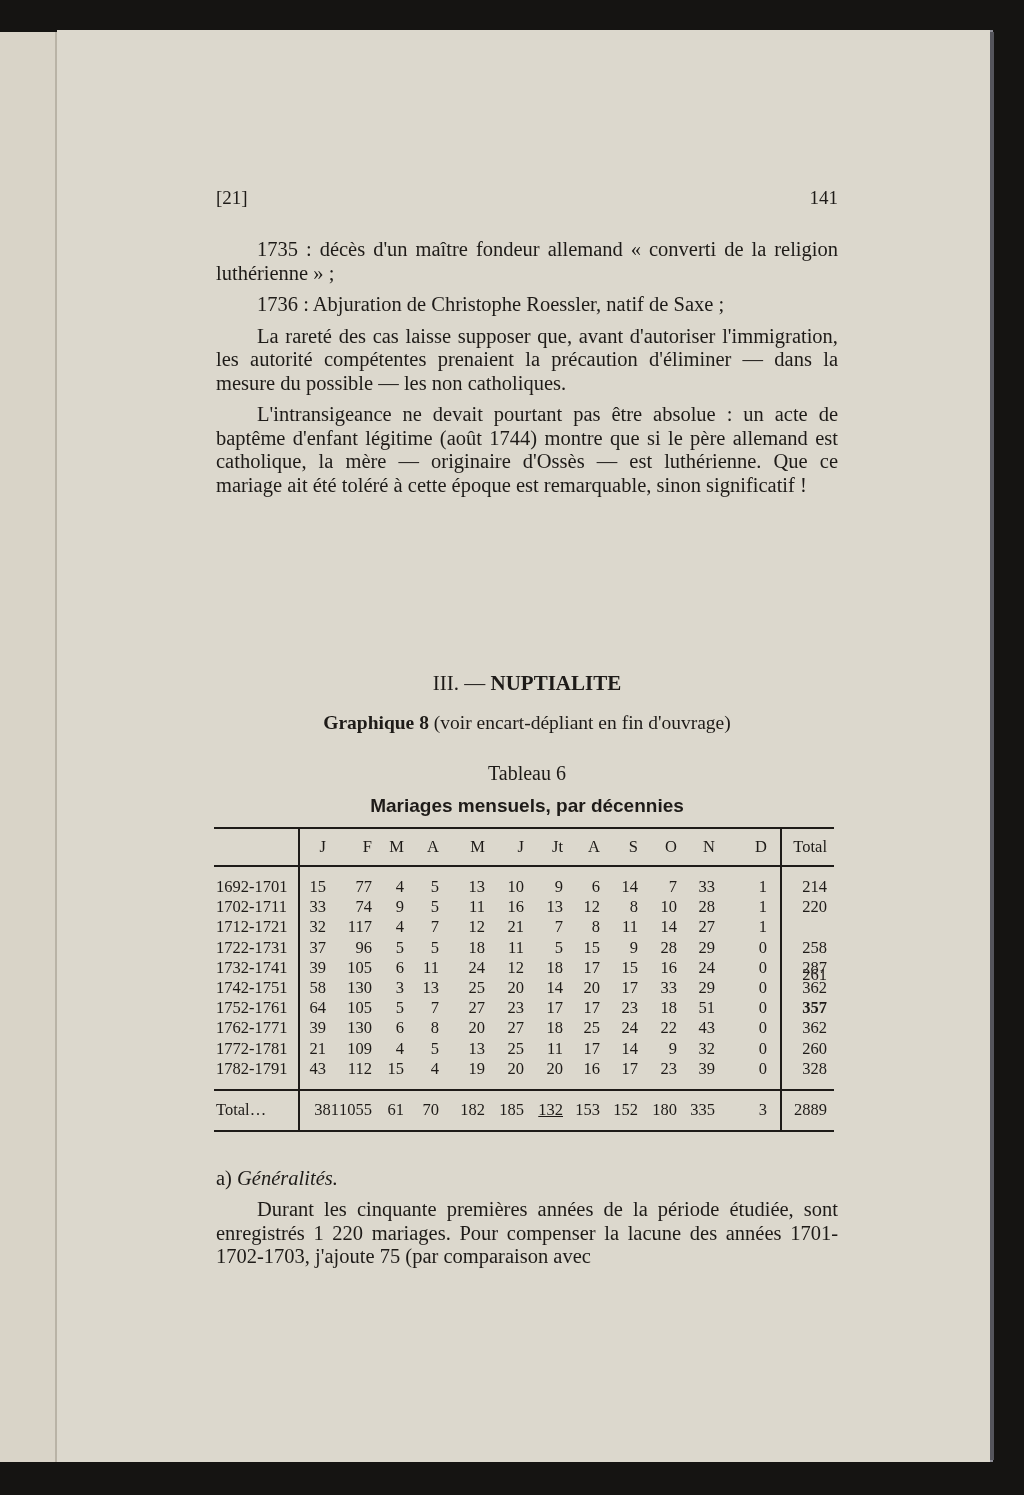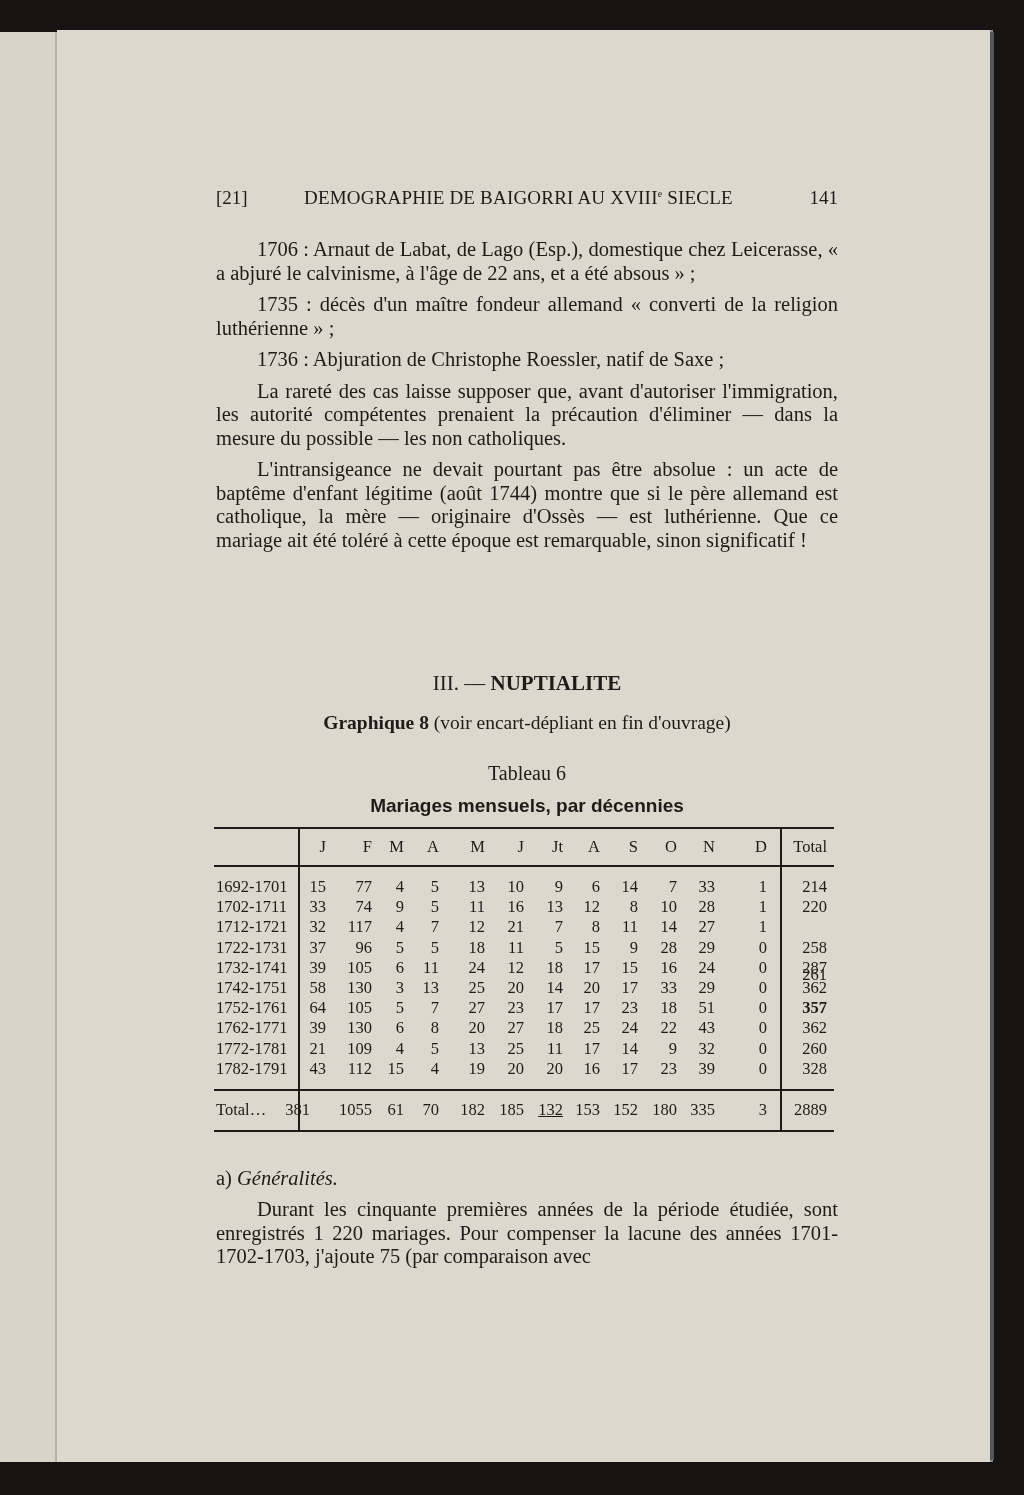--- a/index.html
+++ b/index.html
@@ -35,26 +35,24 @@
 </style>
 </head>
 <body>
 
 <div class="left-page"></div>
 <div class="page"></div>
 <div class="page-edge"></div>
 
 <div class="running-head">
   <span class="rh-num">[21]</span>
-  <span class="rh-title"><span>DEMOGRAPHIE DE BAIGORRI AU XVIII</span><sup>e</sup><span> SIECLE</span></span>
   <span class="rh-page">141</span>
 </div>
 
 <div class="text" style="top:238px;">
-  <p class="p">1706 : Arnaut de Labat, de Lago (Esp.), domestique chez Leicerasse, « a abjuré le calvinisme, à l'âge de 22 ans, et a été absous » ;</p>
   <p class="p">1735 : décès d'un maître fondeur allemand « converti de la religion luthérienne » ;</p>
   <p class="p">1736 : Abjuration de Christophe Roessler, natif de Saxe ;</p>
   <p class="p">La rareté des cas laisse supposer que, avant d'autoriser l'immigration, les autorité compétentes prenaient la précaution d'éliminer — dans la mesure du possible — les non catholiques.</p>
   <p class="p">L'intransigeance ne devait pourtant pas être absolue : un acte de baptême d'enfant légitime (août 1744) montre que si le père allemand est catholique, la mère — originaire d'Ossès — est luthérienne. Que ce mariage ait été toléré à cette époque est remarquable, sinon significatif !</p>
 </div>
 
 <div class="section-title">
   <span>III. — </span><b>NUPTIALITE</b>
 </div>
 
@@ -242,21 +240,21 @@
       <span class="cell" style="right: 271px;">20</span>
       <span class="cell" style="right: 234px;">16</span>
       <span class="cell" style="right: 196px;">17</span>
       <span class="cell" style="right: 157px;">23</span>
       <span class="cell" style="right: 119px;">39</span>
       <span class="cell" style="right: 67px;">0</span>
       <span class="cell" style="right: 7px;">328</span>
     </div>
     <div class="row" style="top: 273px;">
       <span class="lbl">Total…</span>
-      <span class="cell" style="right: 524px;">381</span>
+      <span class="cell" style="right: 495px;">381</span>
       <span class="cell" style="right: 462px;">1055</span>
       <span class="cell" style="right: 430px;">61</span>
       <span class="cell" style="right: 395px;">70</span>
       <span class="cell" style="right: 349px;">182</span>
       <span class="cell" style="right: 310px;">185</span>
       <span class="cell" style="right: 271px; text-decoration: underline;">132</span>
       <span class="cell" style="right: 234px;">153</span>
       <span class="cell" style="right: 196px;">152</span>
       <span class="cell" style="right: 157px;">180</span>
       <span class="cell" style="right: 119px;">335</span>

